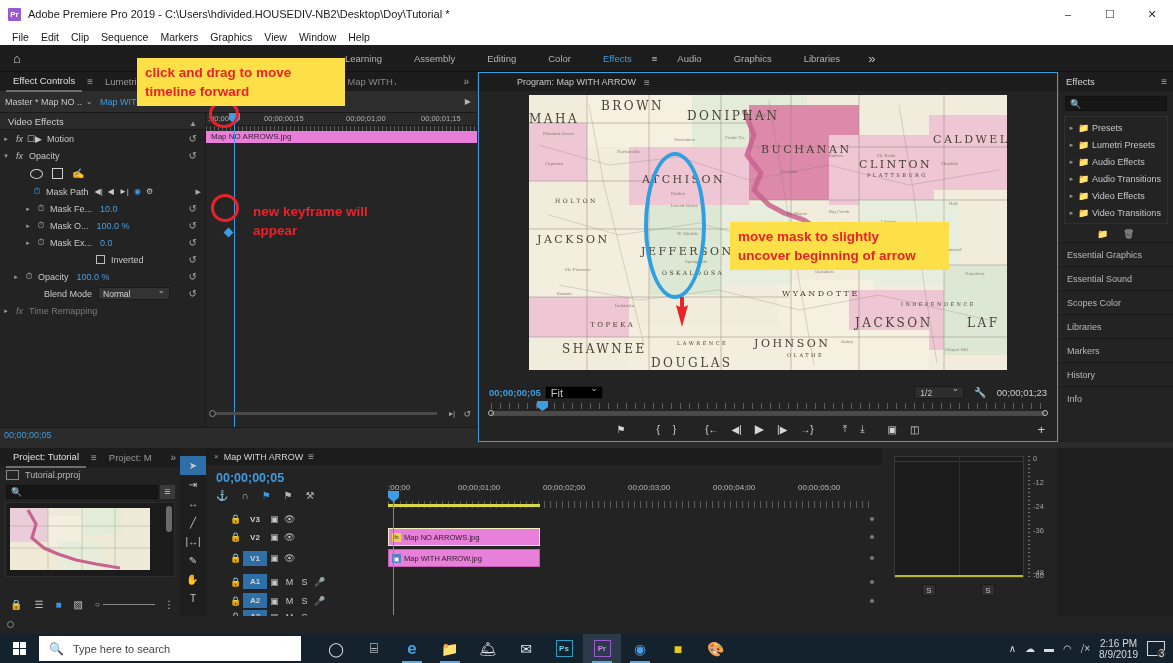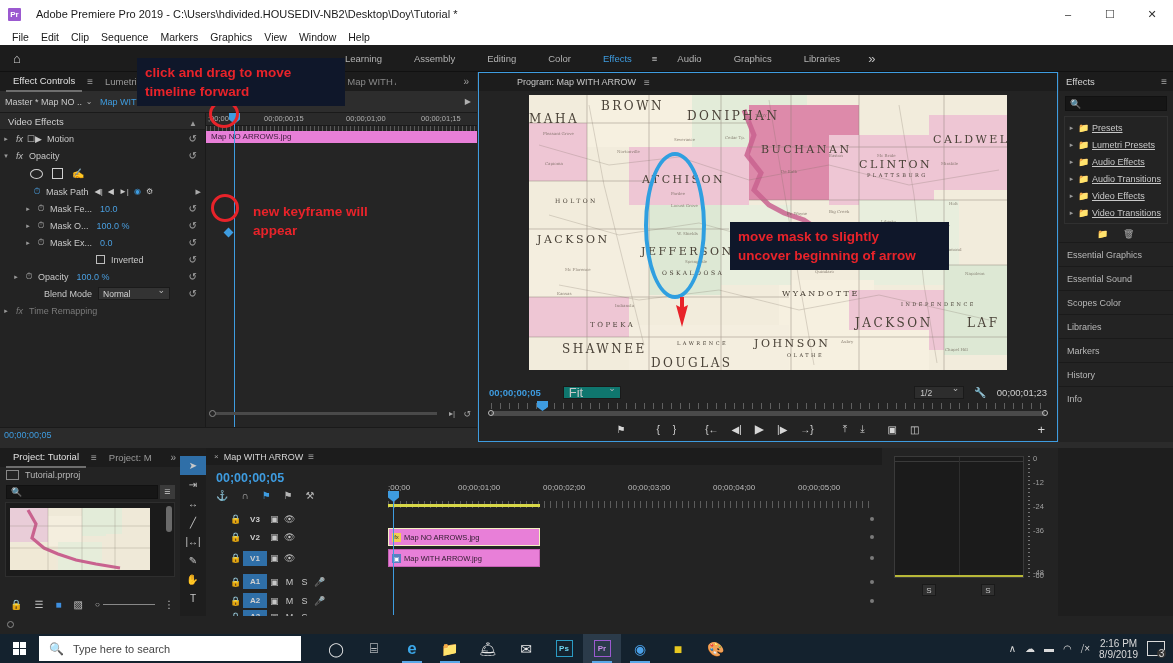--- a/index.html
+++ b/index.html
@@ -15,21 +15,21 @@
   
   .titlebar {
     position: absolute; left:0; top:0; width:1173px; height:28px;
     background:#ffffff; display:flex; align-items:center; padding-left:8px;
   }
   .pr-logo-sm {
     width:13px; height:13px; background:#9b59d0; color:#fff;
     font-size:8px; font-weight:bold; display:flex; align-items:center;
     justify-content:center; border-radius:1px; margin-right:7px;
   }
-  .title-text { font-size:11px; color:#1a1a1a; white-space:nowrap;margin-left:8px; }
+  .title-text { font-size:11px; color:#1a1a1a; white-space:nowrap; }
   .win-btns { position:absolute; right:0; top:0; height:28px; display:flex; }
   .win-btn {
     width:42px; height:28px; display:flex; align-items:center; justify-content:center;
     font-size:11px; color:#333;
   }
 
   
   .menubar {
     position:absolute; left:0; top:28px; width:1173px; height:17px;
     background:#ffffff; display:flex; align-items:center; padding-left:6px;
@@ -162,22 +162,22 @@
   .prog-title { font-size:9px; color:#c8c8c8;margin-left:32px; }
   .prog-video {
     position:absolute; left:50px; top:22px; width:478px; height:275px;
     background:#0a0a0a; overflow:hidden;
   }
   .map-canvas { position:absolute; inset:0; }
   .prog-bottom { position:absolute; left:0; bottom:0; width:578px; }
   .prog-tcbar { height:17px; display:flex; align-items:center; padding:0 10px; }
   .tc-blue { font-size:9.5px; color:#3e9ce0; font-weight:bold; }
   .fit-sel {
-    margin-left:22px; width:58px; height:13px; background:#0f766e; border:1px solid #1a1a1a;
-    font-size:13px; color:#c8c8c8; display:flex; align-items:center; padding-left:5px;
+    margin-left:4px; width:58px; height:13px; background:#000000; border:1px solid #1a1a1a;
+    font-size:11px; color:#c8c8c8; display:flex; align-items:center; padding-left:5px;
     position:relative;
   }
   .fit-sel:after { content:"⌄"; position:absolute; right:4px; top:-4px; font-size:9px; color:#bbb; }
   .half-sel {
     margin-left:auto; width:50px; height:13px; background:#2d2d2d; border:1px solid #1a1a1a;
     font-size:8.5px; color:#c8c8c8; display:flex; align-items:center; padding-left:5px;
     position:relative;
   }
   .half-sel:after { content:"⌄"; position:absolute; right:4px; top:-4px; font-size:9px; color:#bbb; }
   .wrench { font-size:10px; color:#c8c8c8; margin-left:10px; }
@@ -209,21 +209,21 @@
   .fx-menu { margin-left:auto; font-size:10px; color:#a8a8a8; padding-right:6px; }
   .fx-search {
     margin:5px 6px; height:15px; background:#161616; border:1px solid #111;
     display:flex; align-items:center; padding-left:4px;
   }
   .fx-search-ico { font-size:9px; color:#b0b0b0; }
   .fx-list { margin:2px 5px; border:1px solid #303030; padding:2px 0; }
   .fx-item { height:17px; display:flex; align-items:center; font-size:9px; color:#c8c8c8; }
   .fx-item .tri { width:13px; text-align:center; font-size:7px; color:#9a9a9a; }
   .fx-folder { width:14px; font-size:9px; color:#d8d8d8; }
-  .fx-item .lbl { white-space:nowrap; overflow:hidden;text-decoration:underline; }
+  .fx-item .lbl { white-space:nowrap; overflow:hidden; }
   .fx-foot { height:16px; display:flex; align-items:center; justify-content:center; gap:14px; }
   .fx-foot span { font-size:9px; color:#b4b4b4; }
   .collapsed-panel {
     height:24px; border-top:1px solid #1a1a1a; display:flex; align-items:center;
     padding-left:8px; font-size:9px; color:#b8b8b8; background:#232323;
   }
 
   
   #project-panel { left:0; top:448px; width:180px; height:181px; background:#232323; }
   .proj-name { height:16px; display:flex; align-items:center; padding-left:6px; gap:6px; }
@@ -358,21 +358,21 @@
   .tray { margin-left:auto; display:flex; align-items:center; gap:9px; padding-right:8px; }
   .tray span { font-size:10px; color:#dadada; }
   .clock { font-size:9.5px; color:#f0f0f0; line-height:11px; text-align:center; }
   .notif { width:18px; height:15px; border:1.3px solid #dadada; position:relative; }
   .notif-badge { position:absolute; right:-2px; bottom:-3px; width:9px; height:9px;
     border-radius:50%; background:#333; color:#fff; font-size:6px;
     display:flex; align-items:center; justify-content:center; }
 
   
   .anno {
-    position:absolute; background:#0f172a; color:#e8232a; font-weight:bold;
+    position:absolute; background:#fde047; color:#e8232a; font-weight:bold;
     font-size:13.5px; line-height:19px; padding:5px 8px; z-index:60; white-space:pre;
   }
   .anno.transparent { background:transparent; }
   .circle-anno {
     position:absolute; border:3px solid #e8232a; border-radius:50%; z-index:59;
   }
   .blue-oval {
     position:absolute; border:4px solid #2f9fe0; border-radius:50%; z-index:40;
   }
   .pr-icon-tb {

